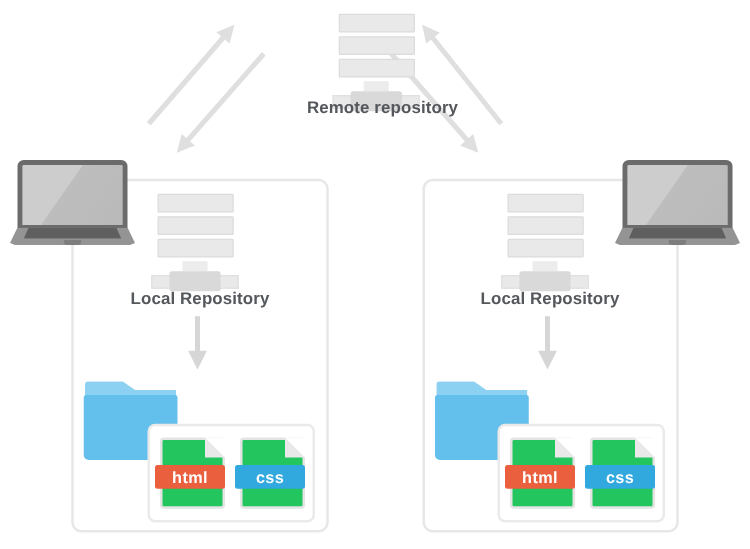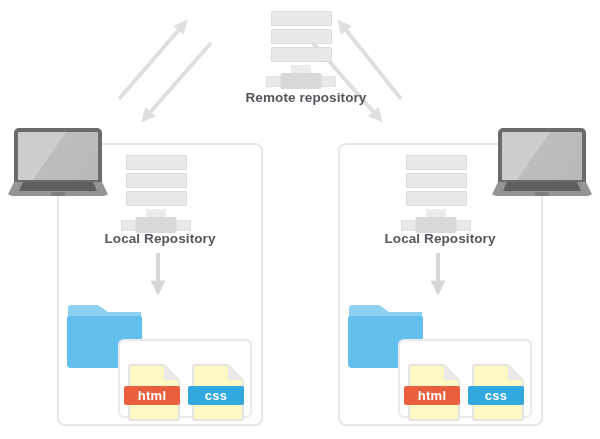--- a/index.html
+++ b/index.html
@@ -79,22 +79,22 @@
     position:absolute; left:0; top:11px; width:75px; height:52px;
     background:#63bfeb; border-radius:2px 2px 4px 4px;
   }
 
   
   .files-card {
     position:absolute; width:134px; height:79px; background:#ffffff;
     border:2px solid #eaeaea; border-radius:6px; box-sizing:border-box;
   }
   .page {
-    position:absolute; top:23px; width:52px; height:57px;
-    background:#fef9c3; border:2px solid #e4e4e4; border-radius:3px;
+    position:absolute; top:9px; width:52px; height:57px;
+    background:#22c55e; border:2px solid #e4e4e4; border-radius:3px;
     box-sizing:border-box;
   }
   .page-fold {
     position:absolute; top:-2px; right:-2px; width:16px; height:16px;
     background:linear-gradient(to bottom left, #ffffff 0 49.5%, #e9e9e9 50% 100%);
   }
   .band {
     position:absolute; left:-6px; top:20px; width:56px; height:19px;
     border-radius:2px; color:#ffffff; font-size:13px; font-weight:bold;
     display:flex; align-items:center; justify-content:center;
@@ -130,21 +130,21 @@
   <div class="server abs" style="left:266px; top:11px;">
     <div class="srv-row"></div>
     <div class="srv-row"></div>
     <div class="srv-row"></div>
     <div class="srv-stem"></div>
     <div class="srv-foot">
       <div class="srv-foot-bar"></div>
       <div class="srv-foot-center"></div>
     </div>
   </div>
-  <div class="diagram-label" style="left:206px; top:90px; width:200px;">Remote repository</div>
+  <div class="diagram-label" style="left:206px; top:78px; width:200px;">Remote repository</div>
 
   <div class="repo-box" style="left:57px;"></div>
 
   <div class="repo-box" style="left:338px; width:205px;"></div>
 
   <div class="laptop" style="left:8px; top:128px;">
     <div class="lap-screen"></div>
     <div class="lap-base"></div>
     <div class="lap-keys"></div>
     <div class="lap-notch"></div>

